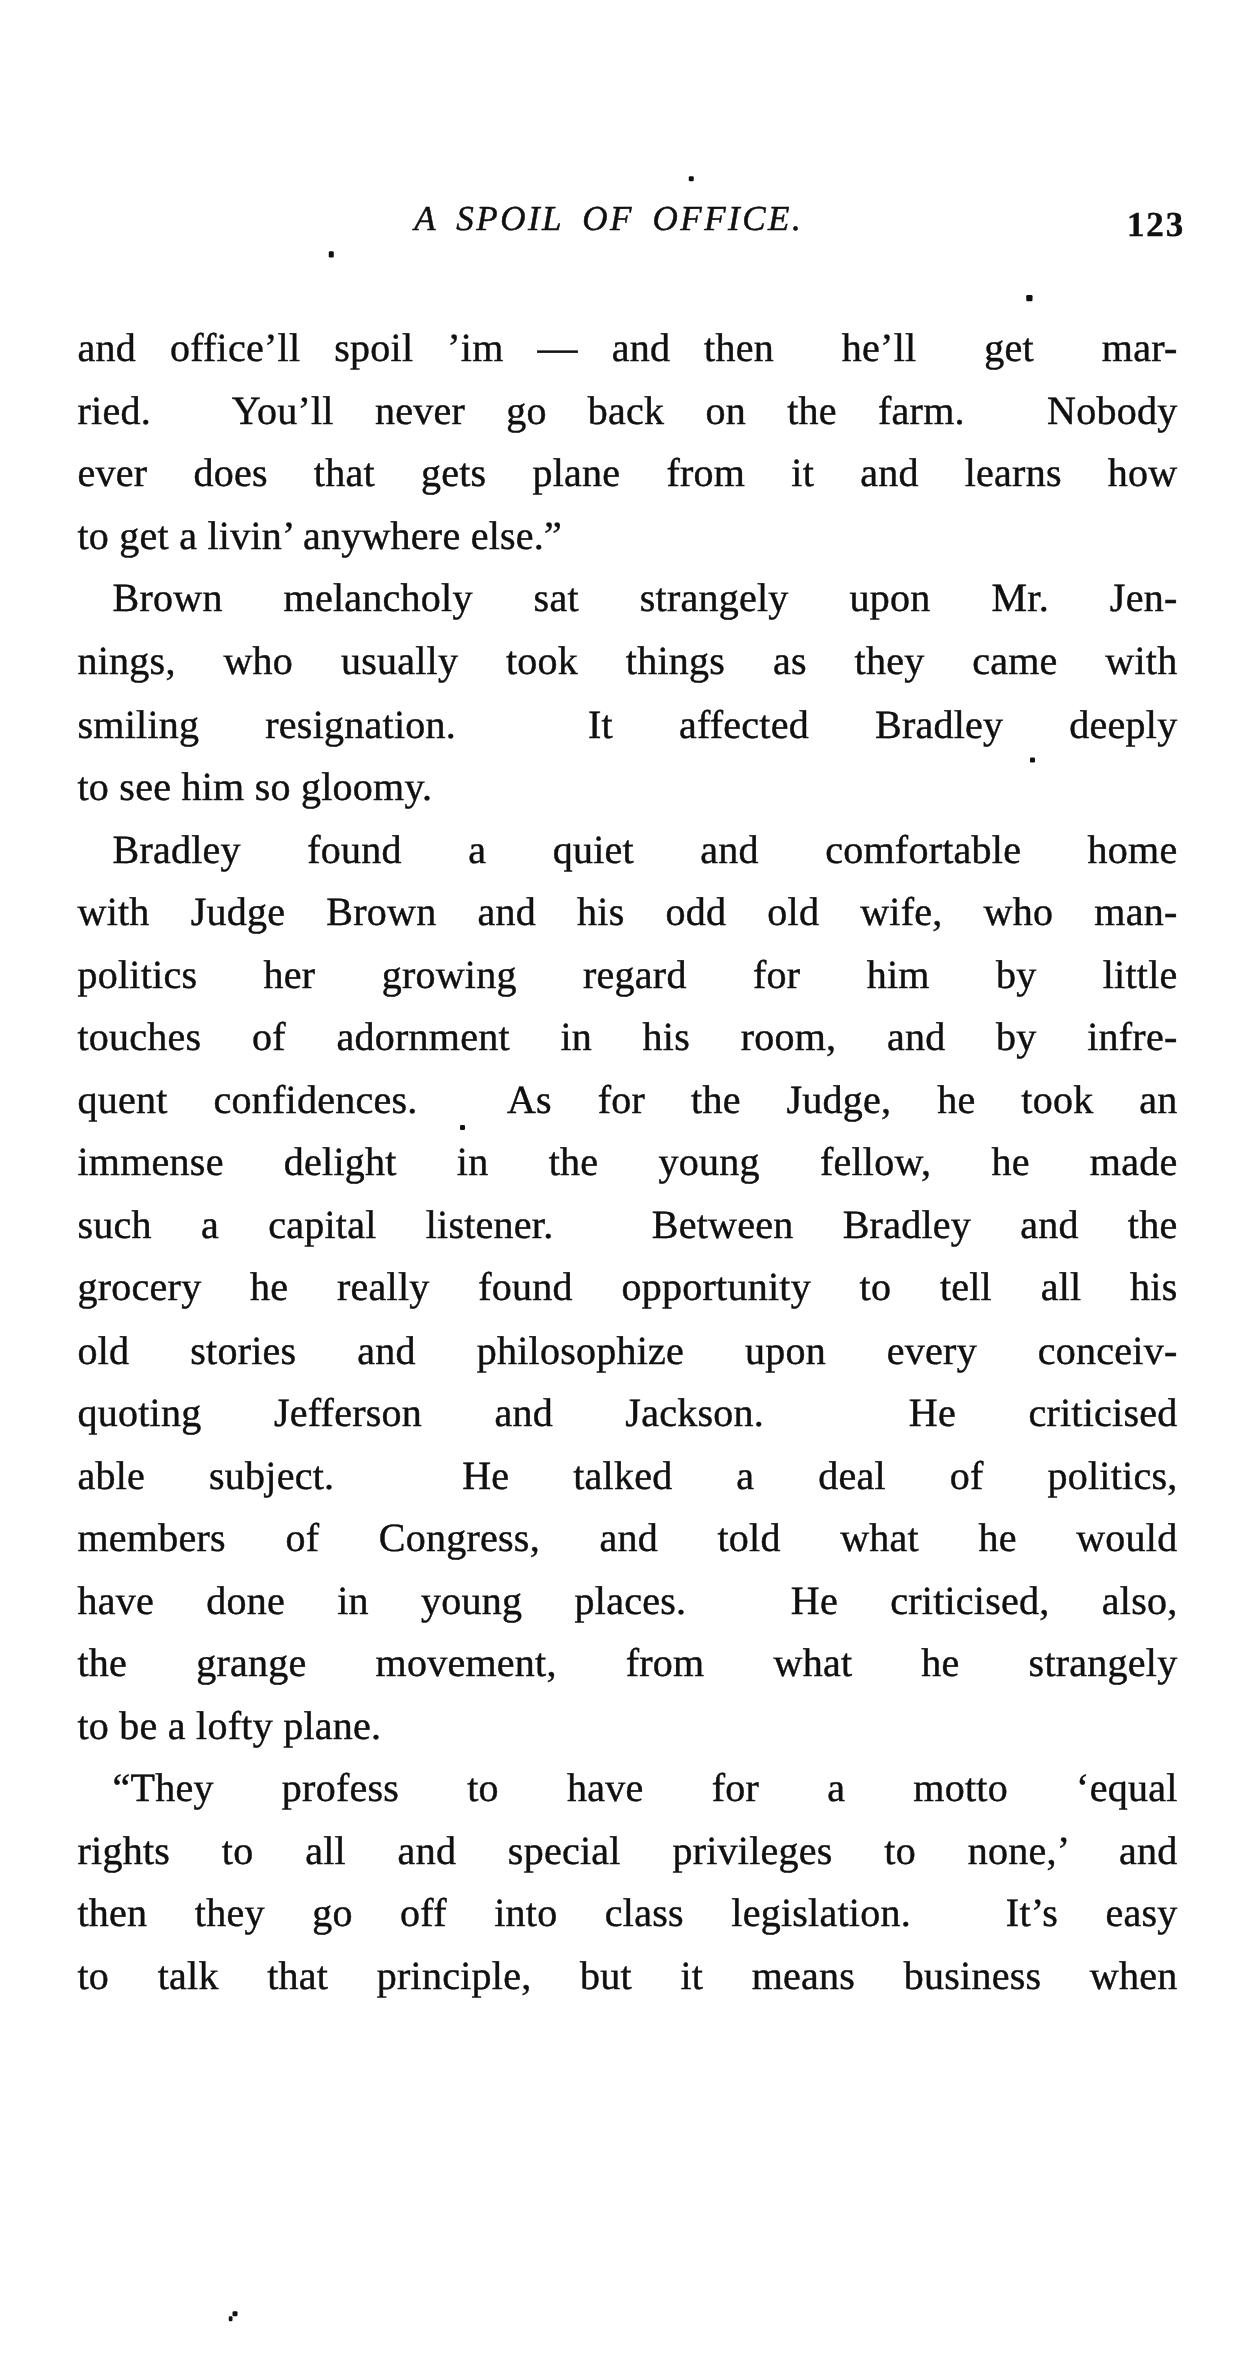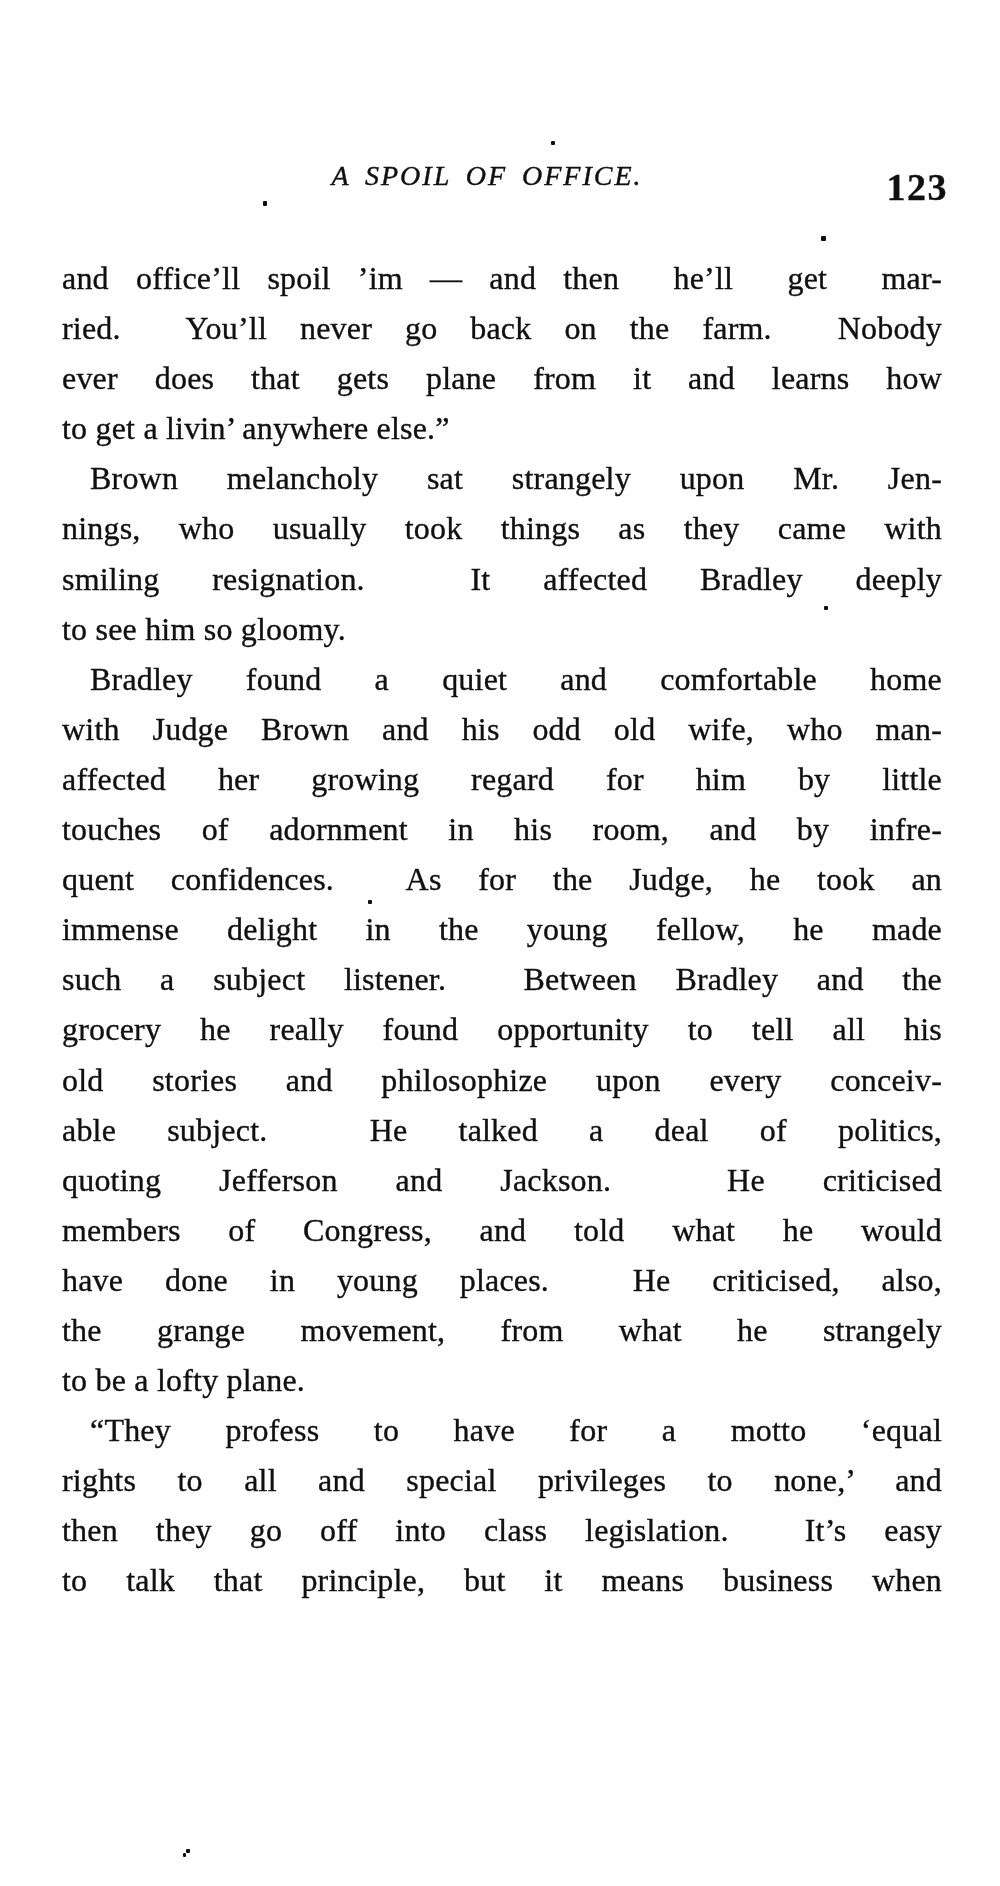--- a/index.html
+++ b/index.html
@@ -24,21 +24,21 @@
     font-size: 28px;
     letter-spacing: 2px;
     word-spacing: 6px;
     -webkit-text-stroke: 0.4px var(--ink);
     white-space: nowrap;
   }
   .page-number {
     position: absolute;
     top: 165px;
     right: 52px;
-    font-size: 38px;
+    font-size: 28px;
     font-weight: 700;
     letter-spacing: 1.5px;
     -webkit-text-stroke: 0.3px var(--ink);
   }
   .page-body {
     position: absolute;
     left: 62px;
     top: 253px;
     width: 880px;
     font-size: 32px;
@@ -69,29 +69,29 @@
       <div class="line">and office’ll spoil ’im — and then  he’ll  get  mar-</div>
       <div class="line">ried.  You’ll never go back on the farm.  Nobody</div>
       <div class="line">ever does that gets plane from it and learns how</div>
       <div class="line para-end">to get a livin’ anywhere else.”</div>
       <div class="line indent">Brown melancholy sat strangely upon Mr. Jen-</div>
       <div class="line">nings, who usually took things as they came with</div>
       <div class="line">smiling resignation.  It affected Bradley deeply</div>
       <div class="line para-end">to see him so gloomy.</div>
       <div class="line indent">Bradley found a quiet and comfortable home</div>
       <div class="line">with Judge Brown and his odd old wife, who man-</div>
-      <div class="line">affected her growing regard for him by little</div>
+      <div class="line">politics her growing regard for him by little</div>
       <div class="line">touches of adornment in his room, and by infre-</div>
       <div class="line">quent confidences.  As for the Judge, he took an</div>
       <div class="line">immense delight in the young fellow, he made</div>
-      <div class="line">such a subject listener.  Between Bradley and the</div>
+      <div class="line">such a capital listener.  Between Bradley and the</div>
       <div class="line">grocery he really found opportunity to tell all his</div>
       <div class="line">old stories and philosophize upon every conceiv-</div>
+      <div class="line">quoting Jefferson and Jackson.  He criticised</div>
       <div class="line">able subject.  He talked a deal of politics,</div>
-      <div class="line">quoting Jefferson and Jackson.  He criticised</div>
       <div class="line">members of Congress, and told what he would</div>
       <div class="line">have done in young places.  He criticised, also,</div>
       <div class="line">the grange movement, from what he strangely</div>
       <div class="line para-end">to be a lofty plane.</div>
       <div class="line indent">“They profess to have for a motto ‘equal</div>
       <div class="line">rights to all and special privileges to none,’ and</div>
       <div class="line">then they go off into class legislation.  It’s easy</div>
       <div class="line">to talk that principle, but it means business when</div>
     </div>
 <div class="speck" style="left: 551px; top: 141px; width: 4px; height: 4px;"></div>

